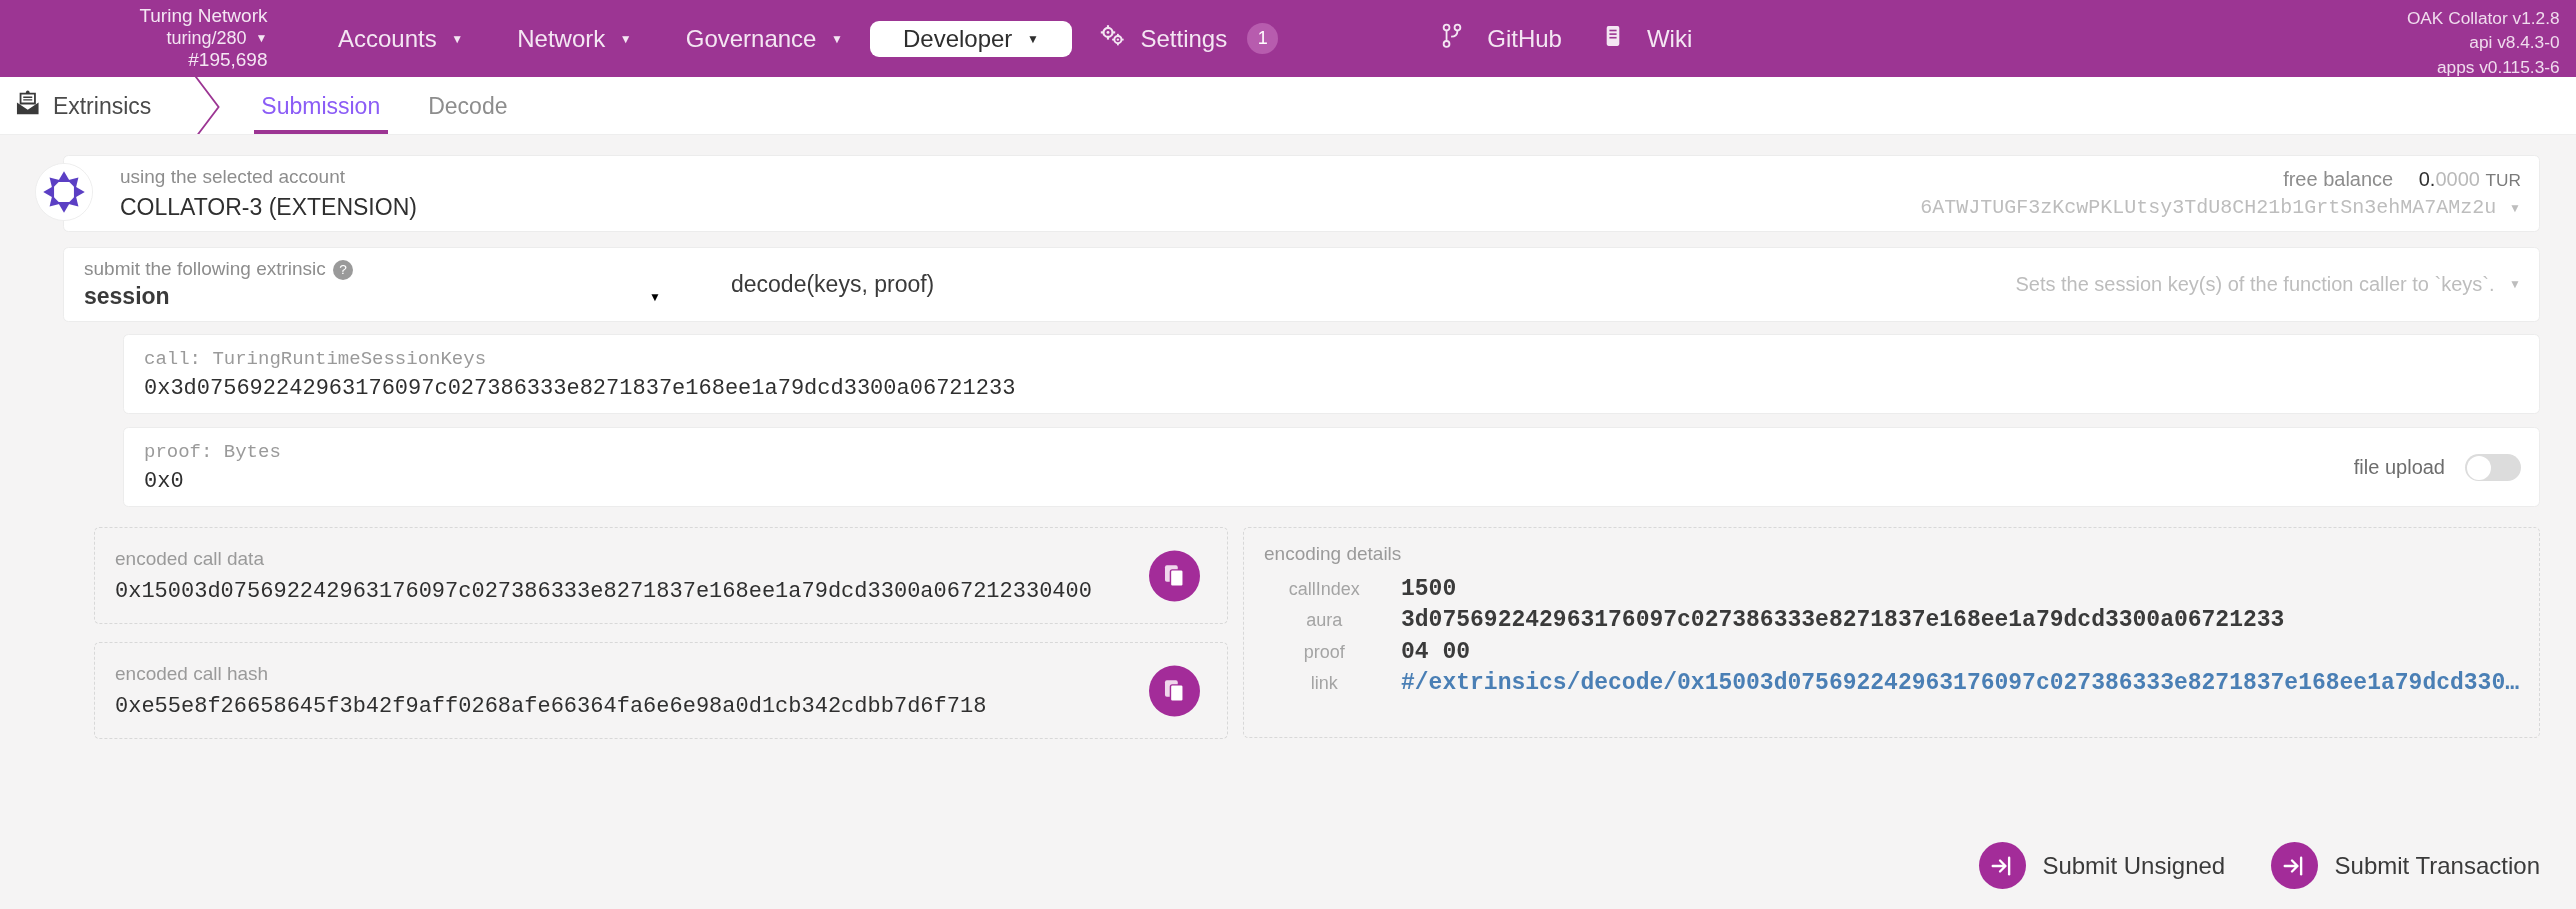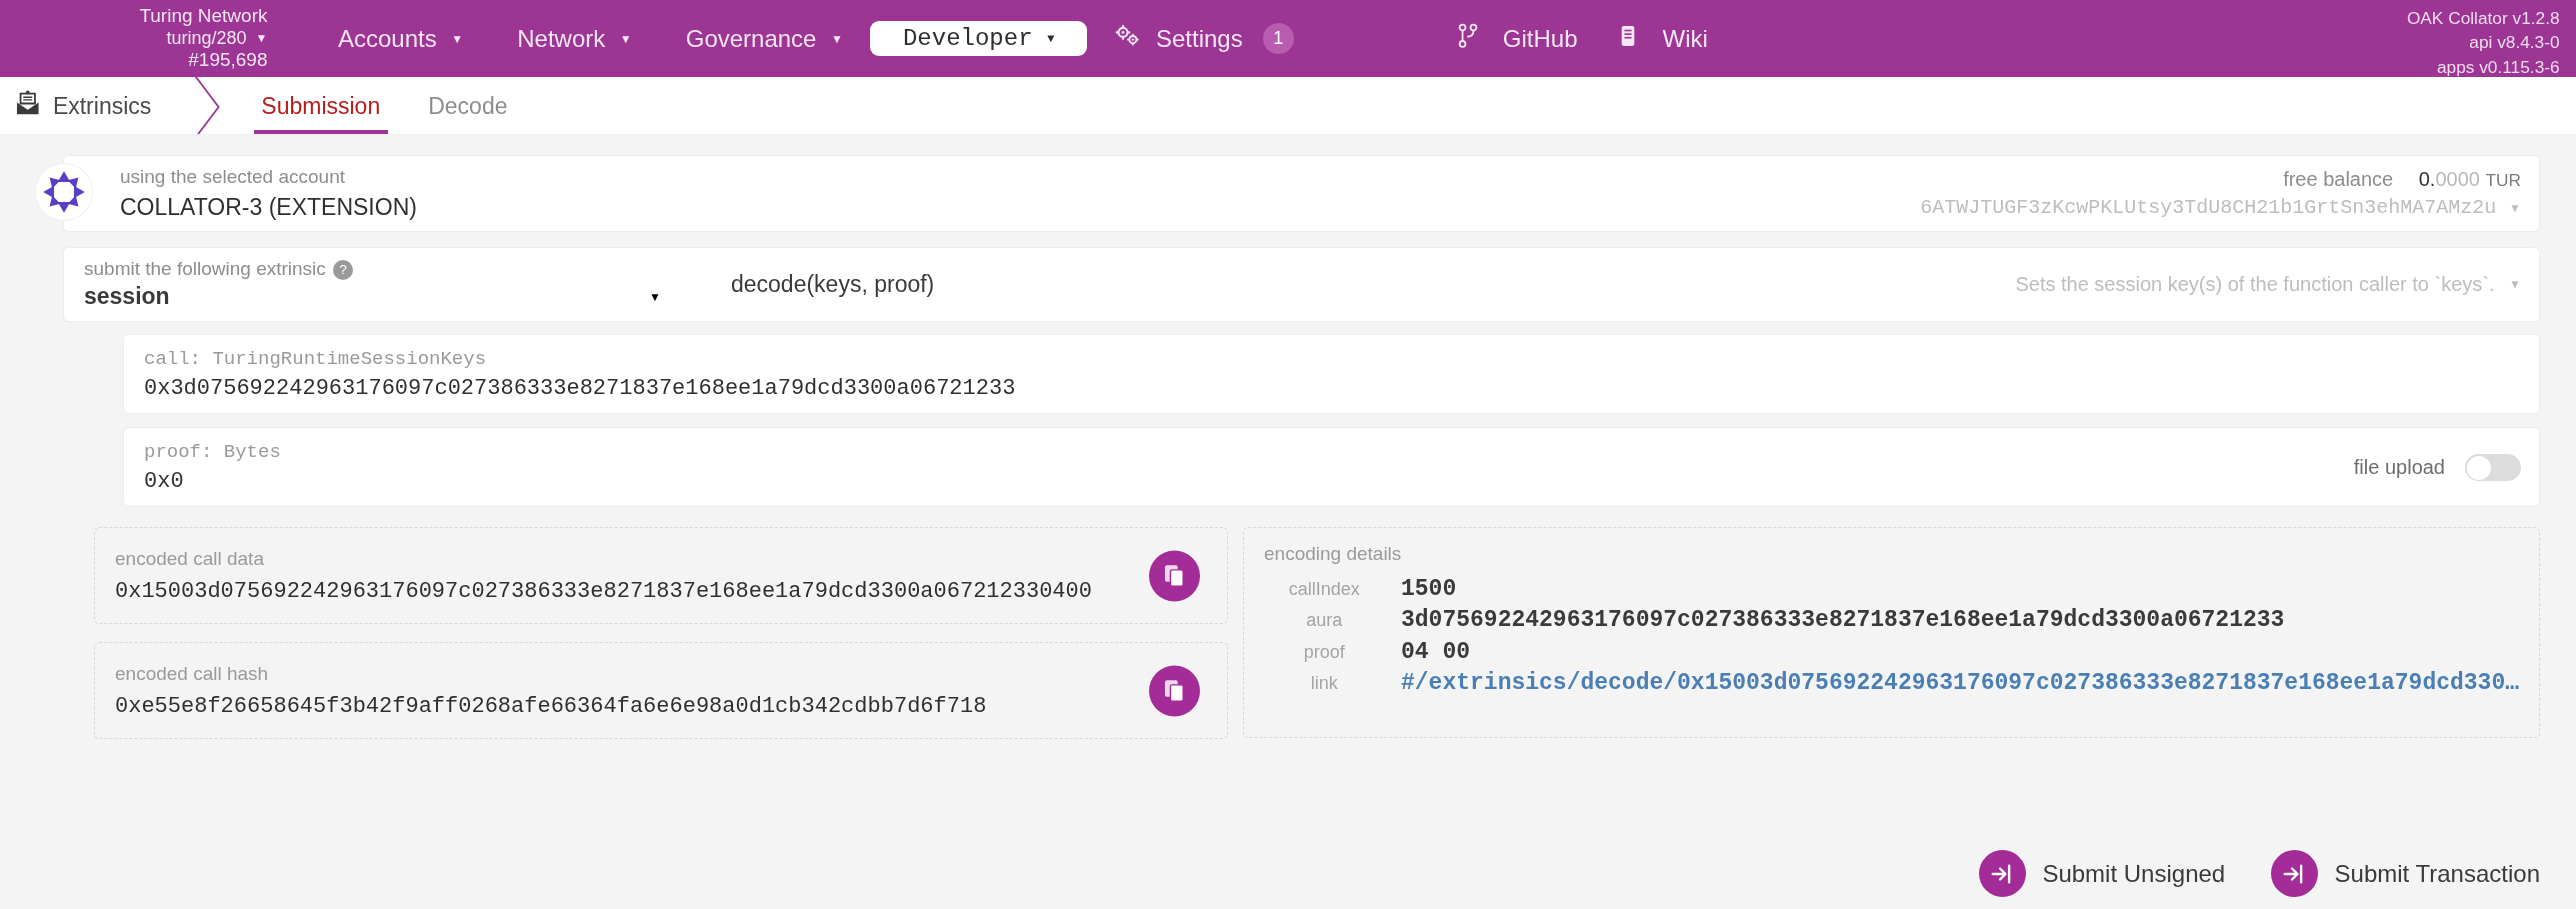--- a/index.html
+++ b/index.html
@@ -38,21 +38,20 @@
     padding: 12.8px 27px;
     display: flex; align-items: center; gap: 14.6px;
     border-radius: 7.3px;
     white-space: nowrap;
   }
   .menu-item.active {
     background: #ffffff;
     color: #2e2e2e;
     padding: 4px 33px;
     border-radius: 9px;
-    font-family: Liberation Mono, monospace;
   }
   .badge {
     background: #b75cae; color: #ffffff;
     border-radius: 50%;
     width: 31px; height: 31px;
     display: inline-flex; align-items: center; justify-content: center;
     font-size: 18px; margin-left: 5.5px;
   }
   #rightlinks { display: flex; align-items: center; gap: 42px; margin-left: 137px; }
   .rlink { color: #f4e6f3; font-size: 24px; display: flex; align-items: center; gap: 25px; }
@@ -74,21 +73,21 @@
     color: #4a4a4a; font-size: 23px;
   }
   #sep-chevron { width: 55px; position: relative; }
   #sep-chevron svg { position: absolute; left: 0; top: -11px; }
   .tab {
     display: flex; align-items: center;
     padding: 0 24px;
     font-size: 23px; color: #8d8d8d;
     position: relative;
   }
-  .tab.active { color: #b91c1c; }
+  .tab.active { color: #8b5cf6; }
   .tab.active::after {
     content: ""; position: absolute;
     left: 16.4px; right: 16.4px; bottom: 0px; height: 4.6px;
     background: #9c3593;
   }
   #tabbar-underline {
     position: absolute; left: 0; right: 0; bottom: 0; height: 0.9px; background: #eeeeee;
   }
 
   
@@ -198,21 +197,21 @@
   .detail-row { display: flex; align-items: baseline; margin-bottom: 5.5px; }
   .detail-key {
     width: 137px; text-align: center; padding-right: 16.4px;
     font-size: 18px; color: #a4a4a4;
   }
   .detail-val { font-size: 23px; color: #3a3a3a; font-weight: bold; }
   .detail-val.link { color: #4a7fb5; }
 
   
   #footer {
-    position: absolute; right: 36px; bottom: 12px;
+    position: absolute; right: 36px; bottom: 20px;
     display: flex; align-items: center; gap: 46px;
   }
   .submit-btn { display: flex; align-items: center; gap: 16.4px; }
   .submit-icon {
     width: 47px; height: 47px; border-radius: 50%;
     background: #a32c99;
     display: flex; align-items: center; justify-content: center;
   }
   .submit-text { font-size: 24px; color: #3a3a3a; }
 </style>

